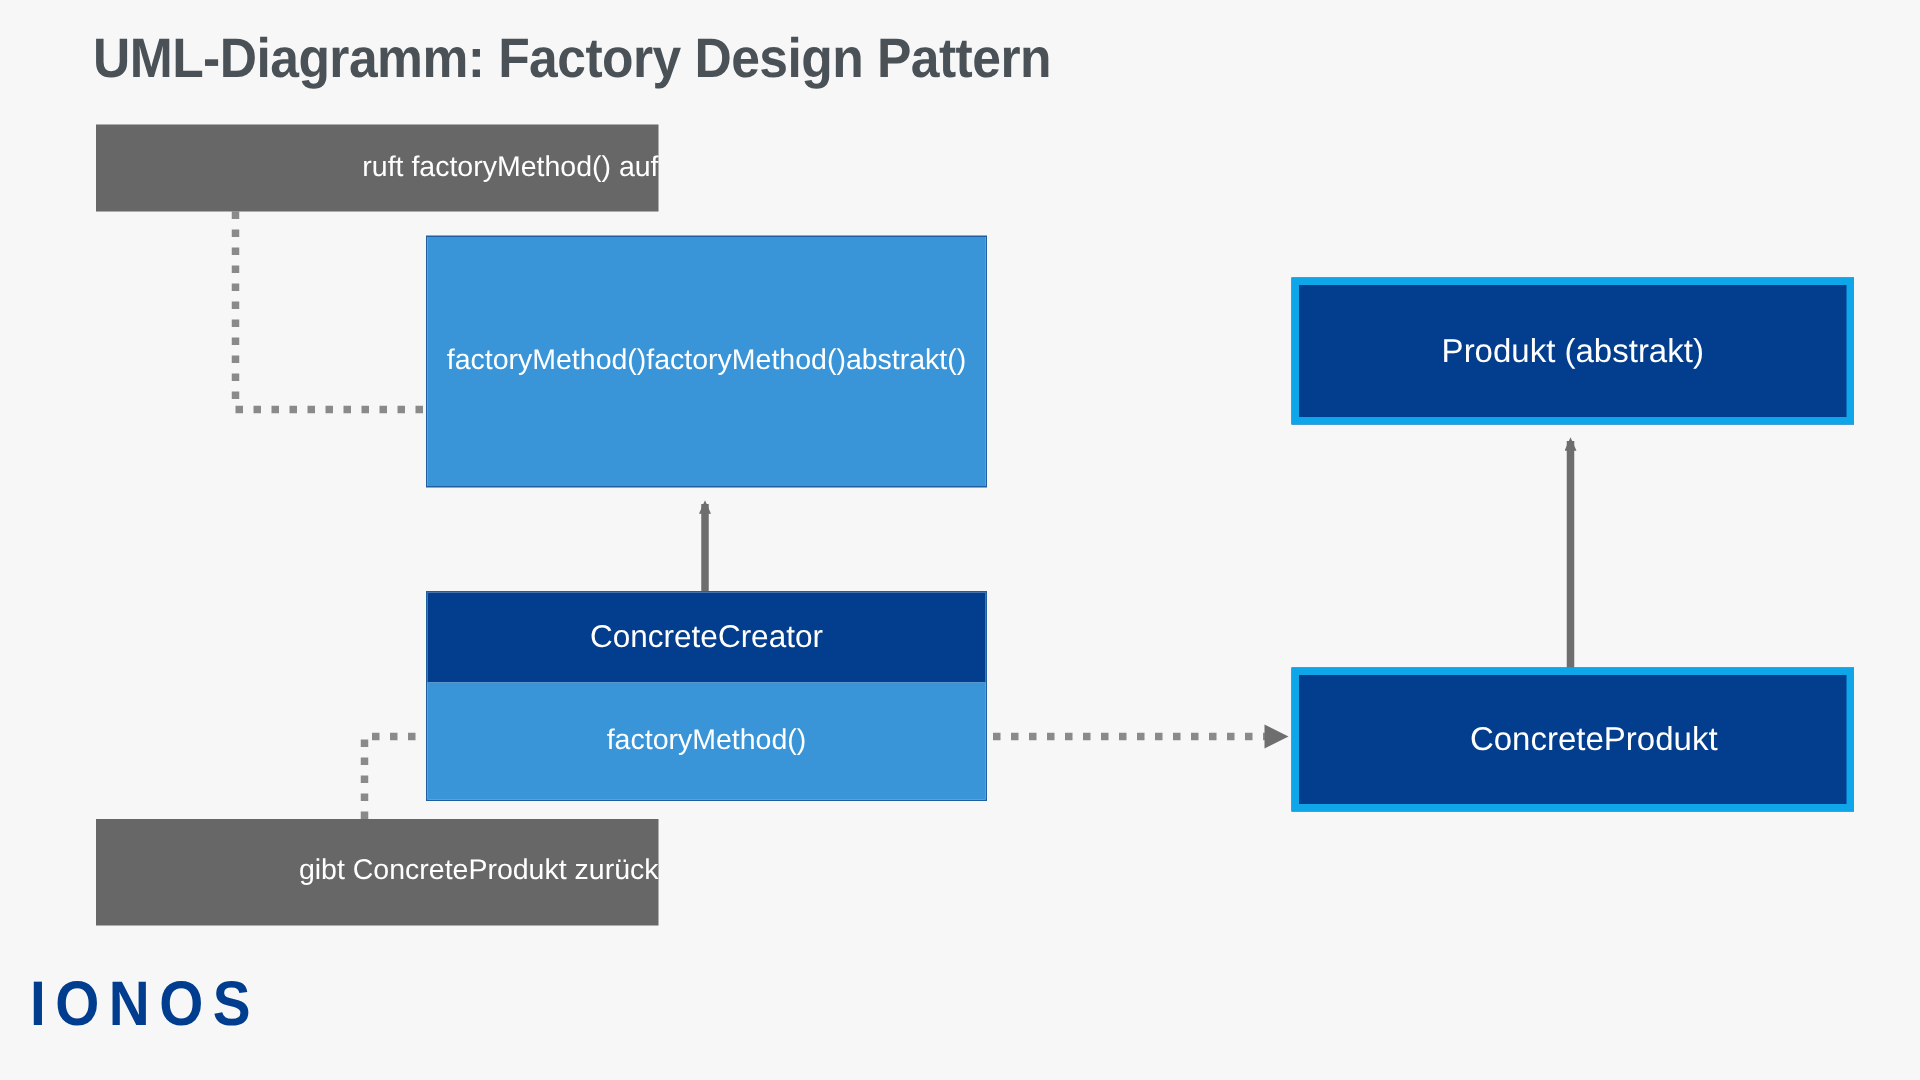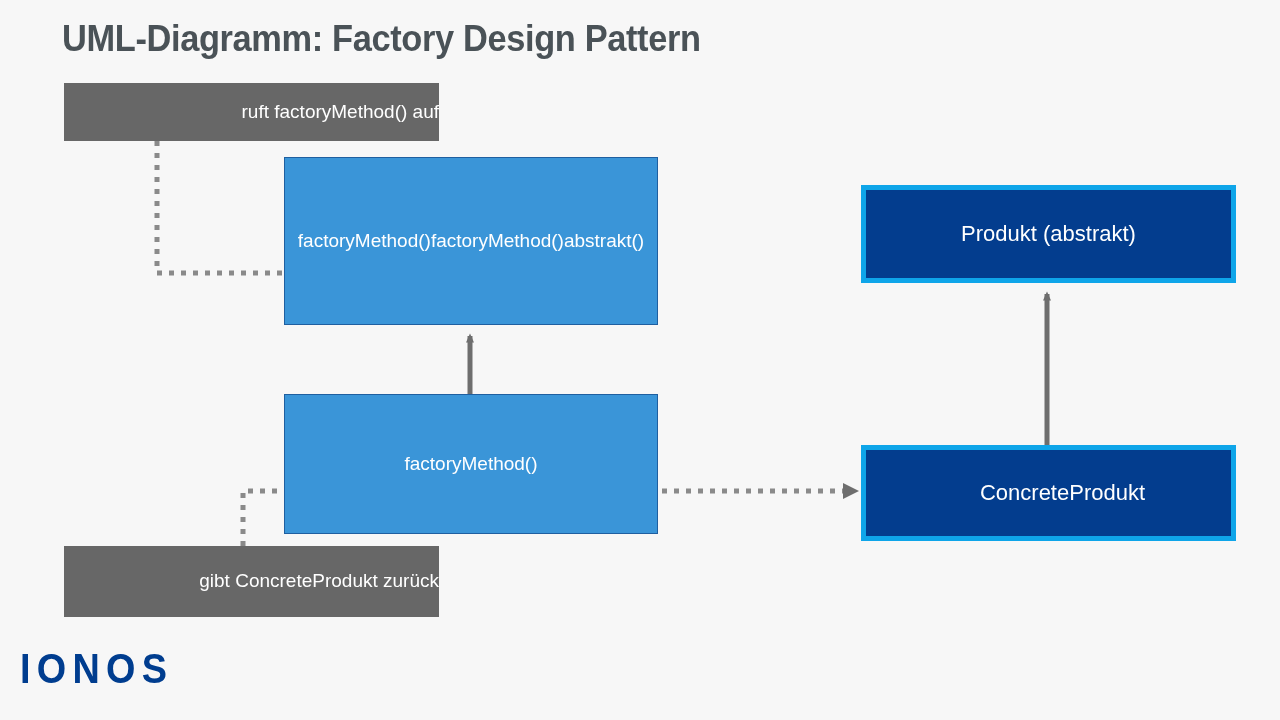--- a/index.html
+++ b/index.html
@@ -193,20 +193,21 @@
 
   <div class="uml-class" id="class-creator">
     <div class="class-body">
       <span>factoryMethod()</span>
       <span>factoryMethod()</span>
       <span>abstrakt()</span>
     </div>
   </div>
 
   <div class="uml-class" id="class-concrete-creator">
+    <div class="class-header">ConcreteCreator</div>
     <div class="class-body">
       <span>factoryMethod()</span>
     </div>
   </div>
 
   <div class="uml-solid" id="class-produkt">
     <span>Produkt (abstrakt)</span>
   </div>
 
   <div class="uml-solid" id="class-concrete-produkt">

